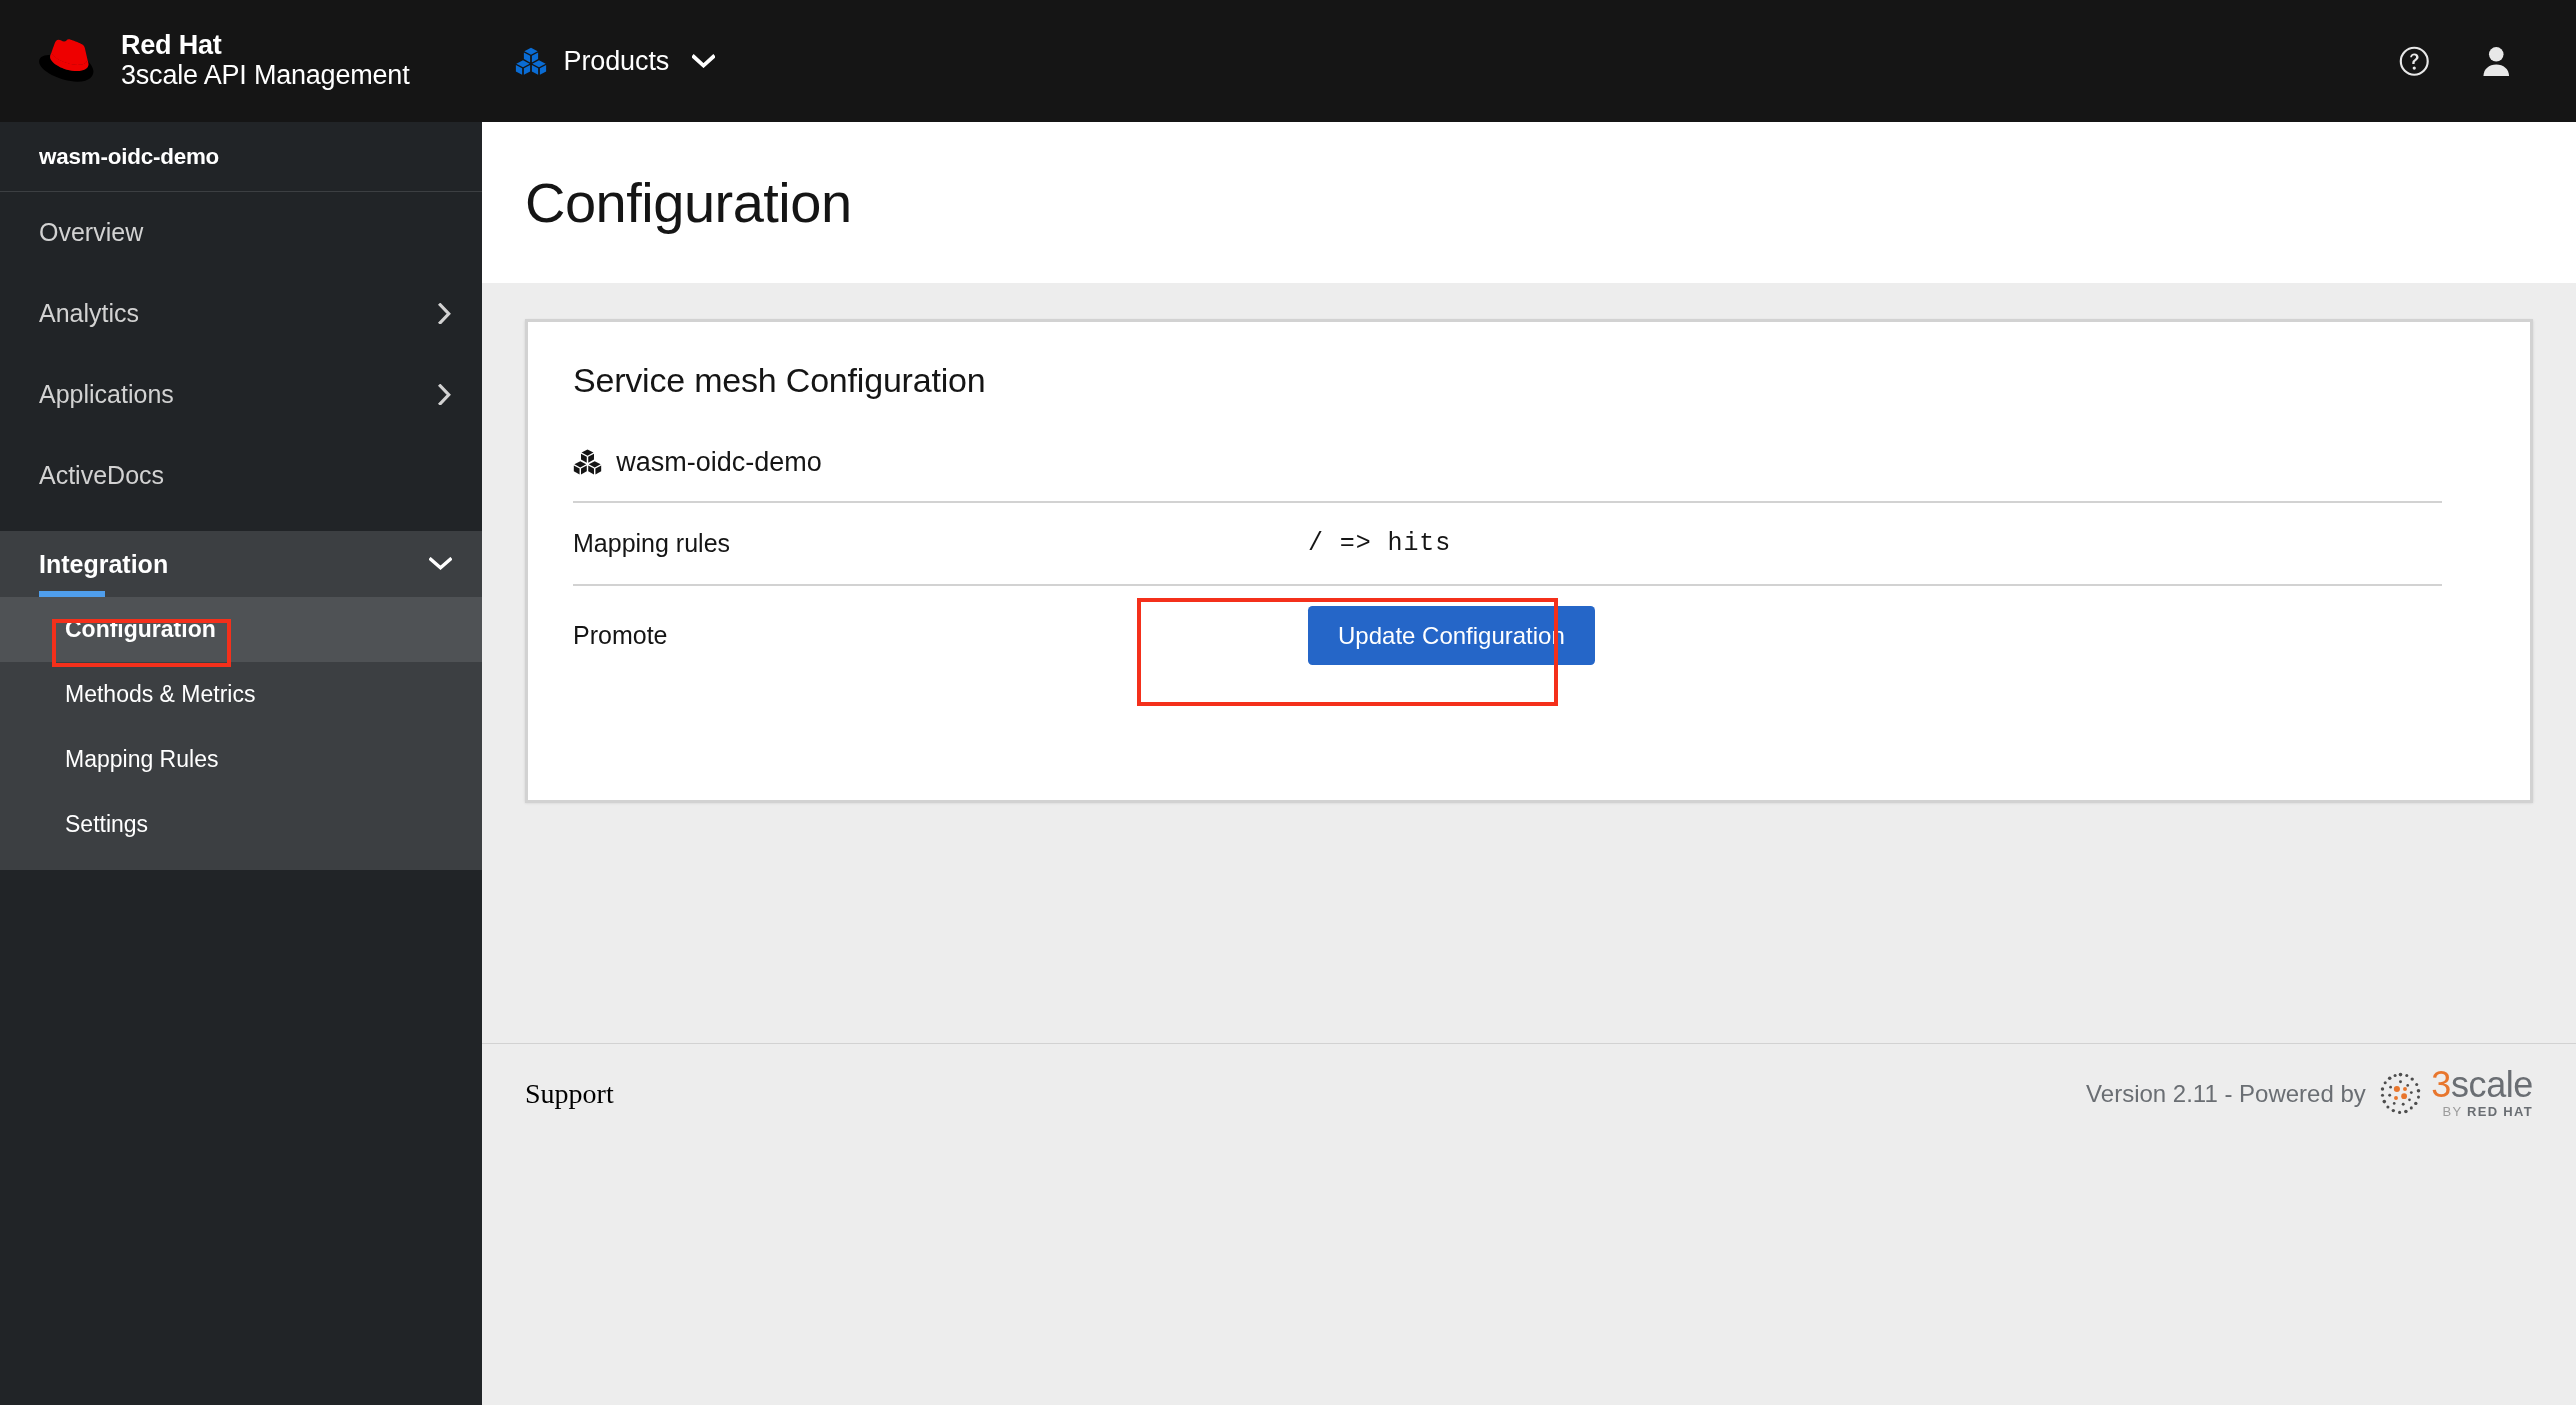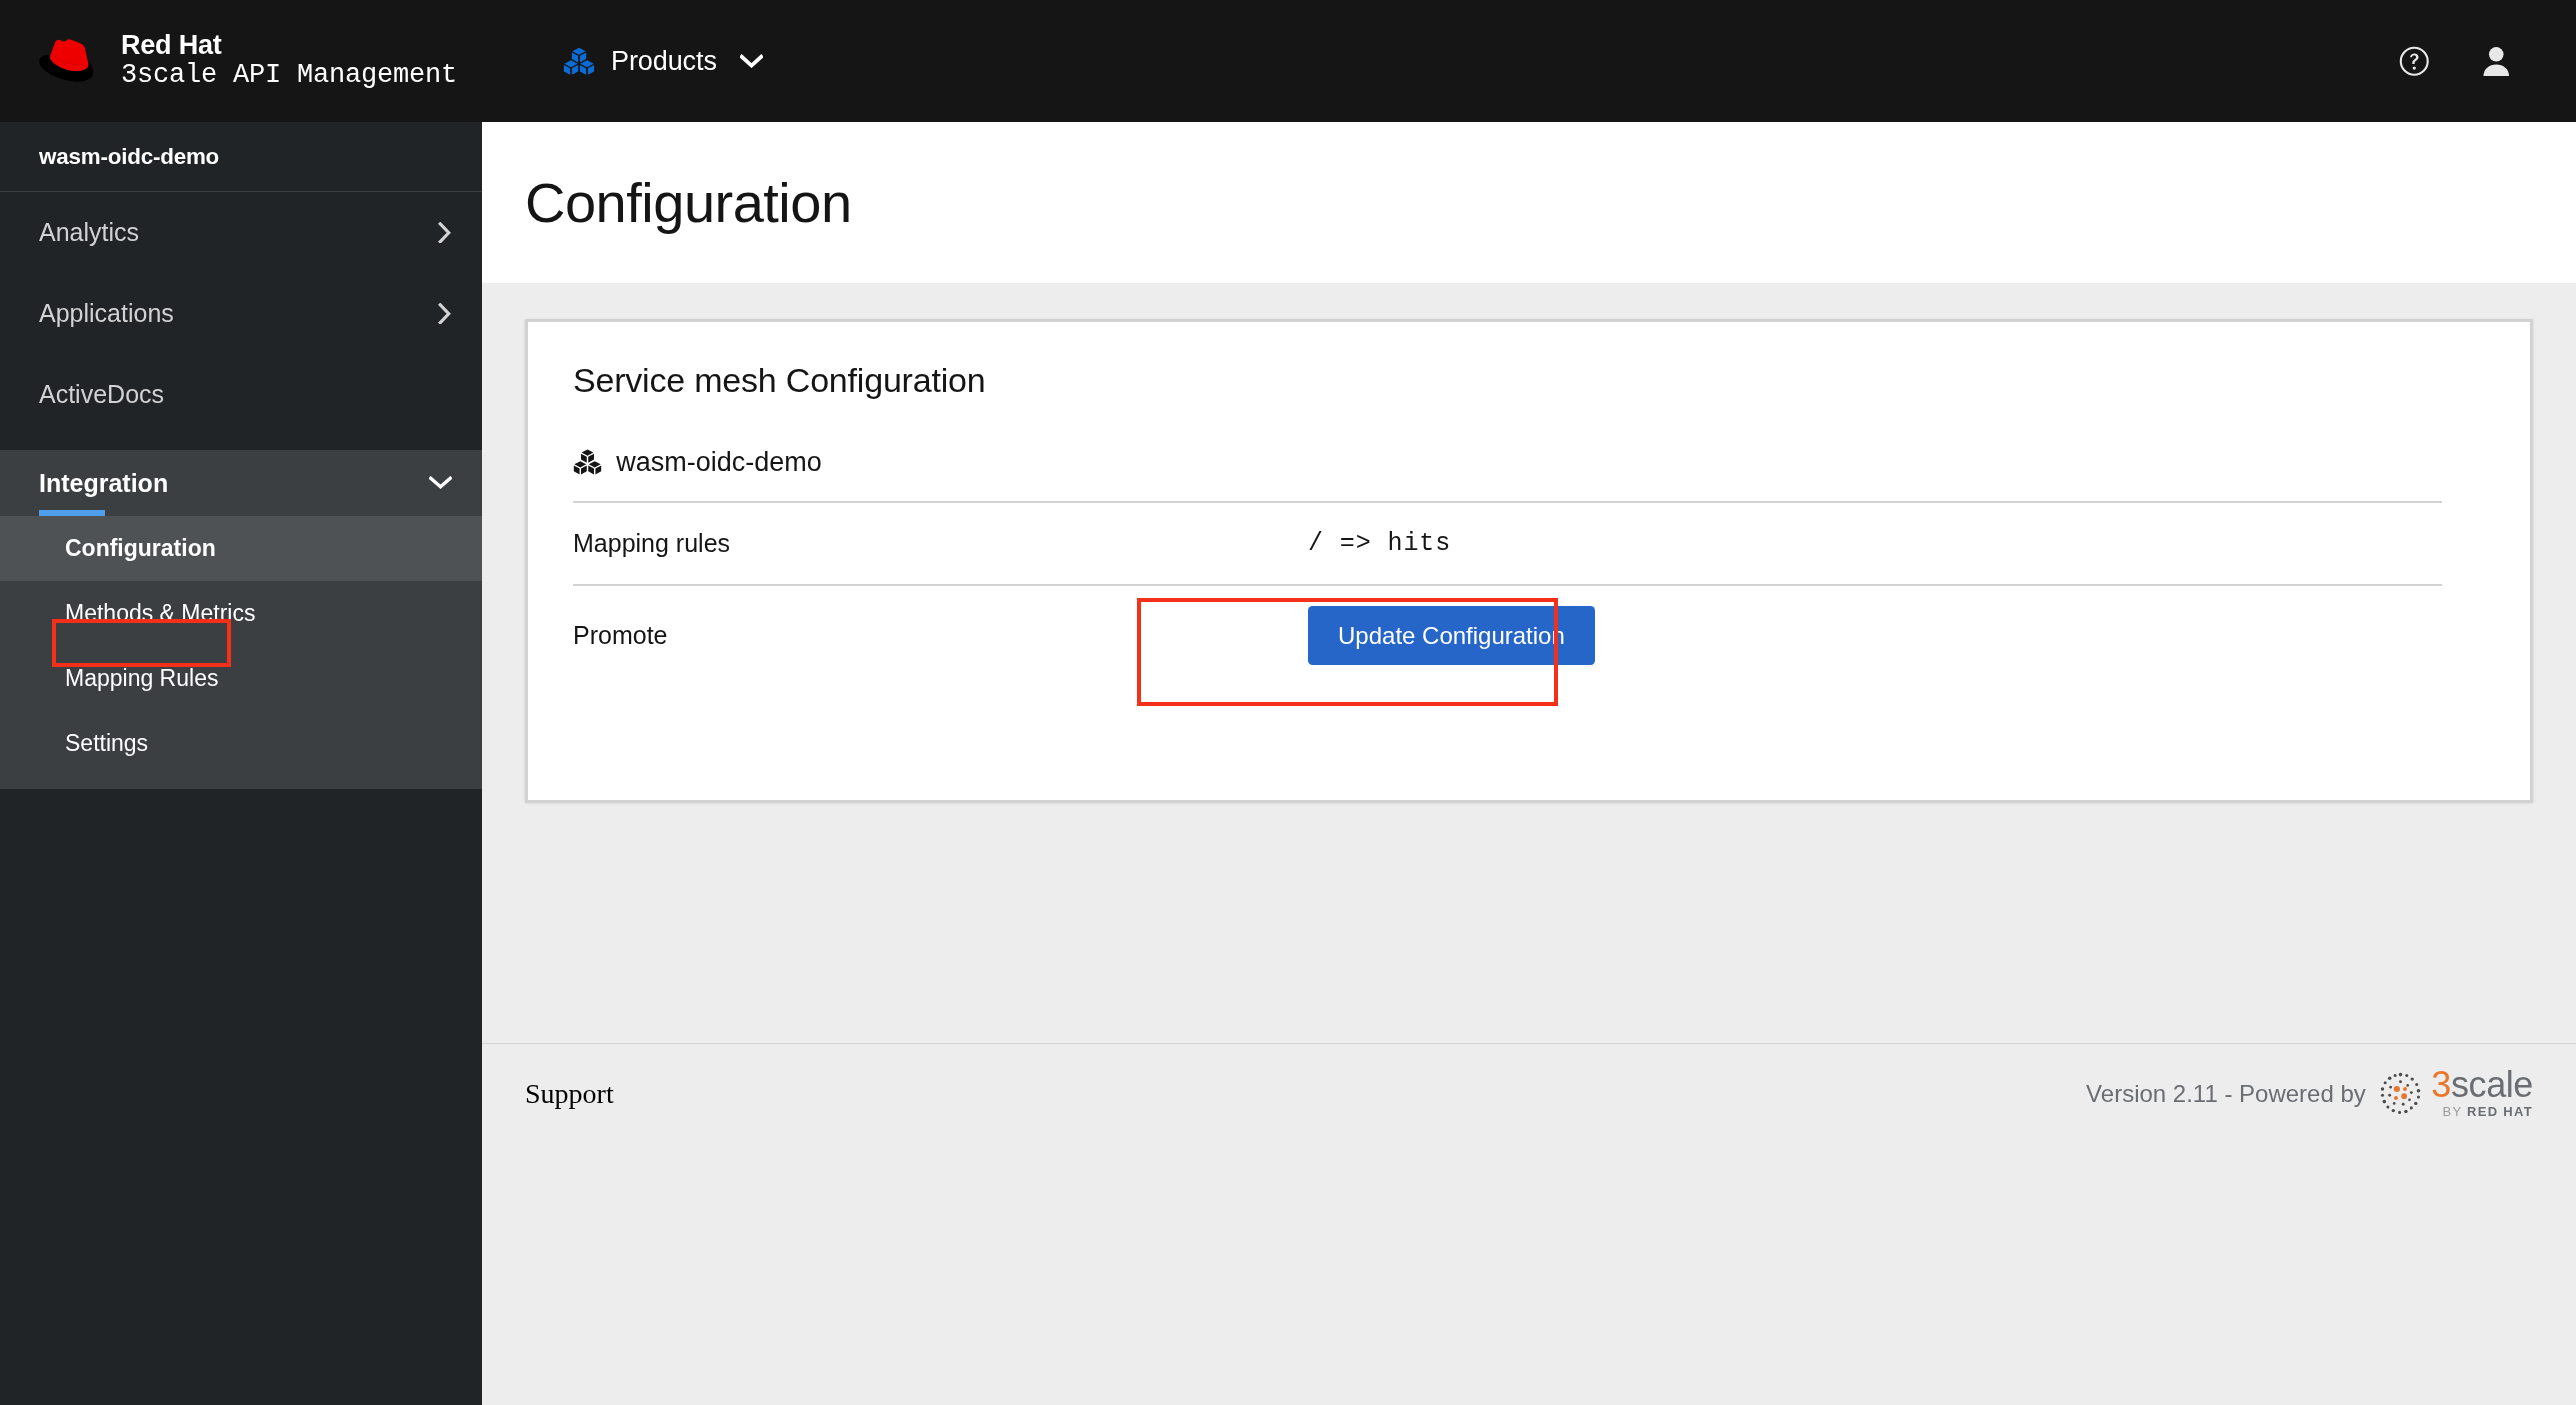--- a/index.html
+++ b/index.html
@@ -40,21 +40,20 @@
     font-weight: bold;
     letter-spacing: -0.2px;
     line-height: 1.12;
   }
   .brand-line2 {
     color: #ffffff;
     font-size: 27px;
     font-weight: 400;
     letter-spacing: -0.2px;
     line-height: 1.18;
-    font-family: Liberation Mono, monospace;
   }
 
   .products-nav {
     display: flex;
     align-items: center;
     margin-left: 106px;
     height: 100%;
     cursor: pointer;
   }
   .cubes-icon-blue { width: 32px; height: 29px; flex: none; }
@@ -375,20 +374,23 @@
     </div>
   </div>
 </div>
 
 <div class="sidebar">
 
   <div class="sidebar-head">
     <span class="sidebar-head-title">wasm-oidc-demo</span>
   </div>
 
+  <div class="nav-item">
+    <span class="nav-label">Overview</span>
+  </div>
 
   <div class="nav-item">
     <span class="nav-label">Analytics</span>
     <svg class="chev-right" viewBox="0 0 15 24">
       <path d="M2.5 2 L12 12 L2.5 22" stroke="#d2d2d2" stroke-width="3.6" fill="none" stroke-linecap="square"></path>
     </svg>
   </div>
 
   <div class="nav-item">
     <span class="nav-label">Applications</span>

